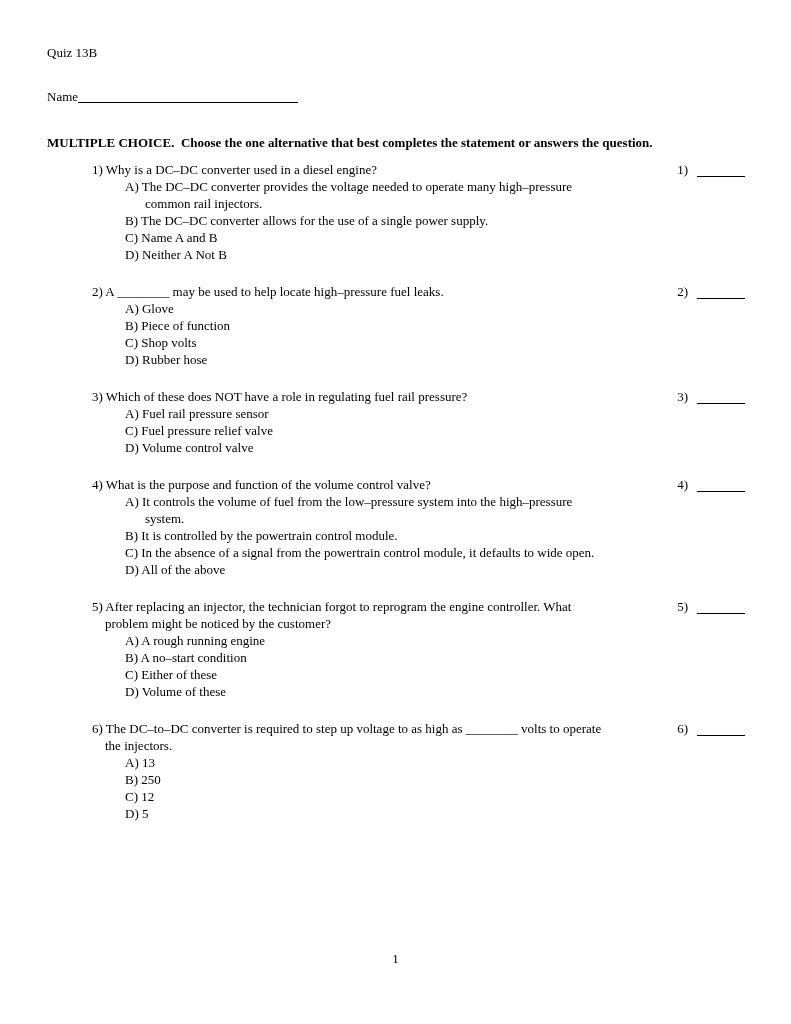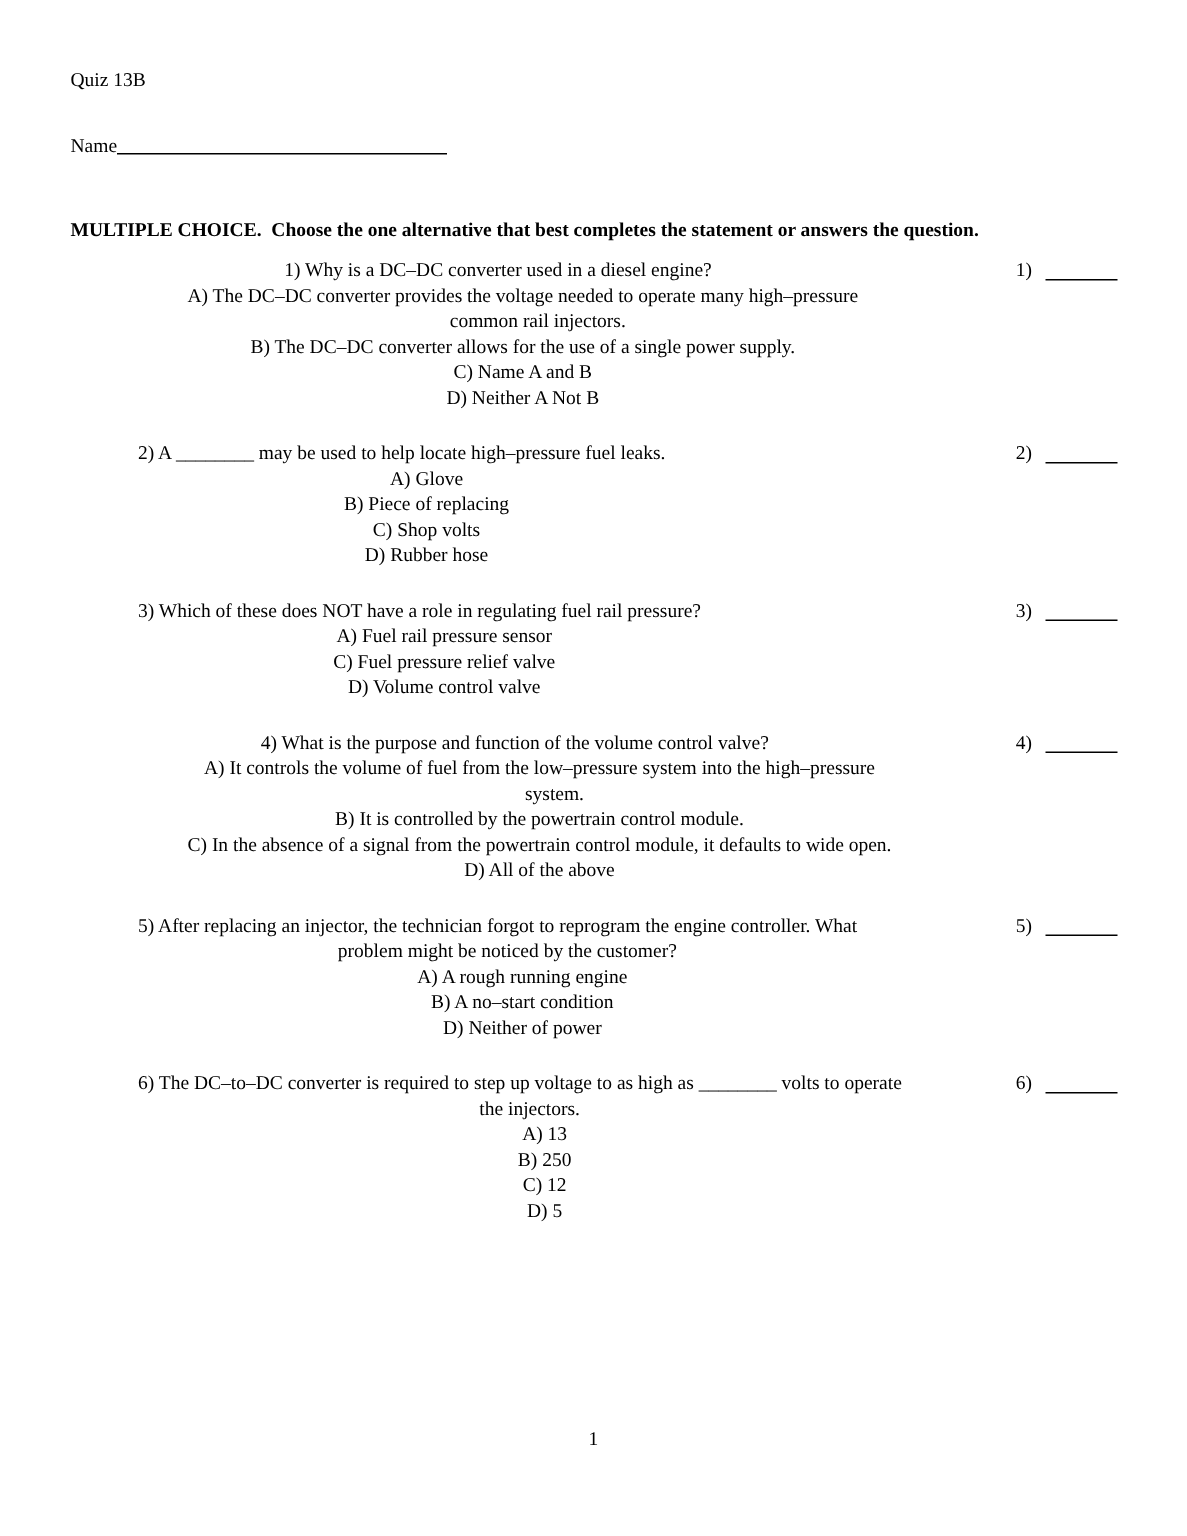--- a/index.html
+++ b/index.html
@@ -27,28 +27,27 @@
   .doc-title, .doc-subtitle { white-space: nowrap; }
   .name-row { margin-top: 27px; }
   .name-blank {
     display: inline-block;
     width: 220px;
     height: 13px;
     border-bottom: 1.2px solid #000;
     vertical-align: -2px;
   }
   .instruction {
-    margin-top: 39px;
+    margin-top: 29px;
     font-weight: bold;
     white-space: pre-line;
   }
   .questions {
     margin-top: 10px;
     margin-left: 45px;
-    text-align: center;
   }
   .question {
     display: flex;
     justify-content: space-between;
     align-items: flex-start;
     margin-bottom: 20px;
   }
   .q-body { max-width: 570px; }
   .q-text {
     padding-left: 13px;
@@ -110,21 +109,21 @@
     <div class="q-answer">
       <span>1)</span><span class="answer-blank"></span>
     </div>
   </div>
 
   <div class="question">
     <div class="q-body">
       <div class="q-text">2) A ________ may be used to help locate high–pressure fuel leaks.</div>
       <div class="q-options">
             <div class="option">A) Glove</div>
-            <div class="option">B) Piece of replacing</div>
+            <div class="option">B) Piece of function</div>
             <div class="option">C) Shop volts</div>
             <div class="option">D) Rubber hose</div>
           </div>
     </div>
     <div class="q-answer">
       <span>2)</span><span class="answer-blank"></span>
     </div>
   </div>
 
   <div class="question">
@@ -157,21 +156,22 @@
     </div>
   </div>
 
   <div class="question">
     <div class="q-body">
       <div class="q-text">5) After replacing an injector, the technician forgot to reprogram the engine controller. What
 problem might be noticed by the customer?</div>
       <div class="q-options">
             <div class="option">A) A rough running engine</div>
             <div class="option">B) A no–start condition</div>
-            <div class="option">D) Neither of power</div>
+            <div class="option">C) Either of these</div>
+            <div class="option">D) Volume of these</div>
           </div>
     </div>
     <div class="q-answer">
       <span>5)</span><span class="answer-blank"></span>
     </div>
   </div>
 
   <div class="question">
     <div class="q-body">
       <div class="q-text">6) The DC–to–DC converter is required to step up voltage to as high as ________ volts to operate

